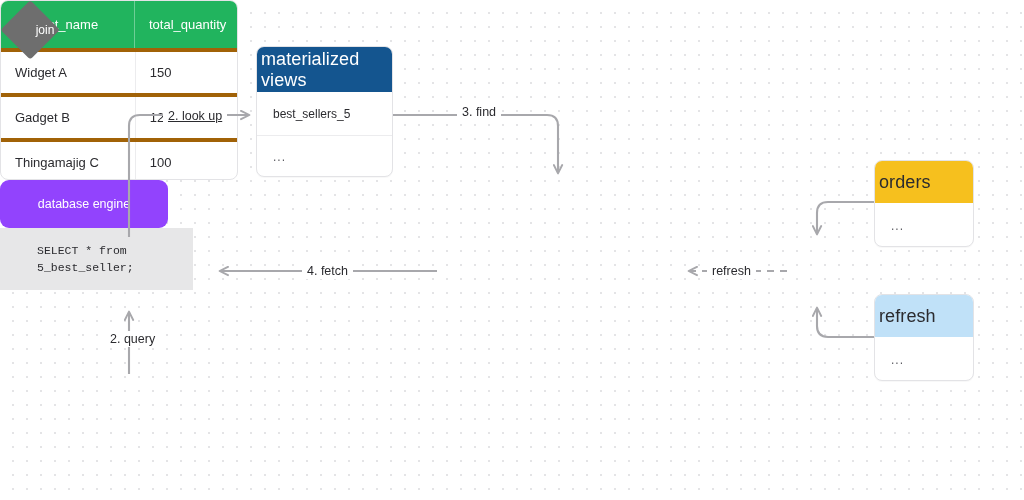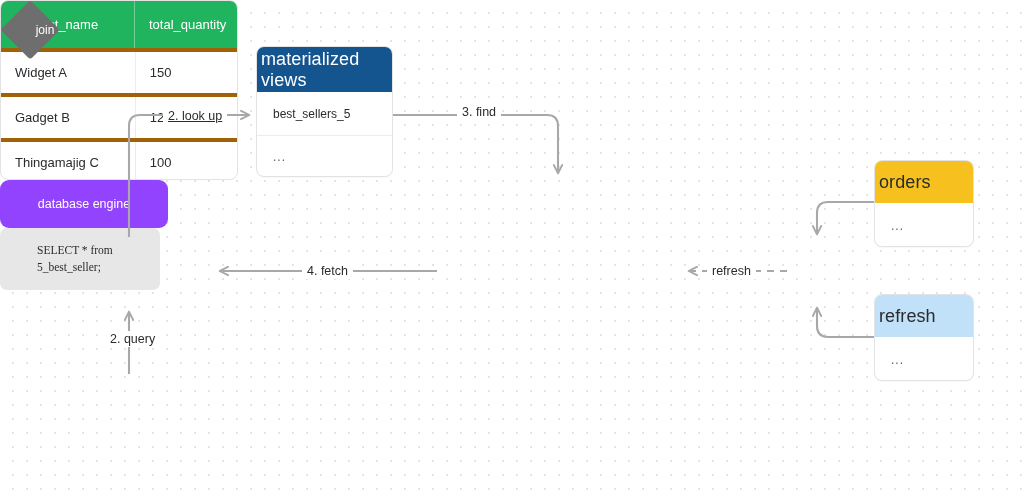--- a/index.html
+++ b/index.html
@@ -105,28 +105,28 @@
     display: flex;
     align-items: center;
     justify-content: center;
     color: #ffffff;
     font-size: 12.5px;
   }
 
   
   #sql-block {
     left: 45px; top: 374px;
-    width: 160px; height: 62px;
+    width: 193px; height: 62px;
     background: #e7e7e8;
-    border-radius: 7px;
+    border-radius: 0;
     display: flex;
     flex-direction: column;
     justify-content: center;
     padding-left: 37px;
-    font-family: Liberation Serif, serif;
+    font-family: Liberation Mono, monospace;
     font-size: 11.5px;
     line-height: 17px;
     color: #2b2b2f;
     white-space: pre;
   }
 
   
   #orders-card { left: 874px; top: 160px; width: 100px; height: 87px; }
   #orders-card .card-header { background: #f6c01e; color: #2b2b2f; height: 42px; }
   #orders-card .card-row { height: 45px; }

